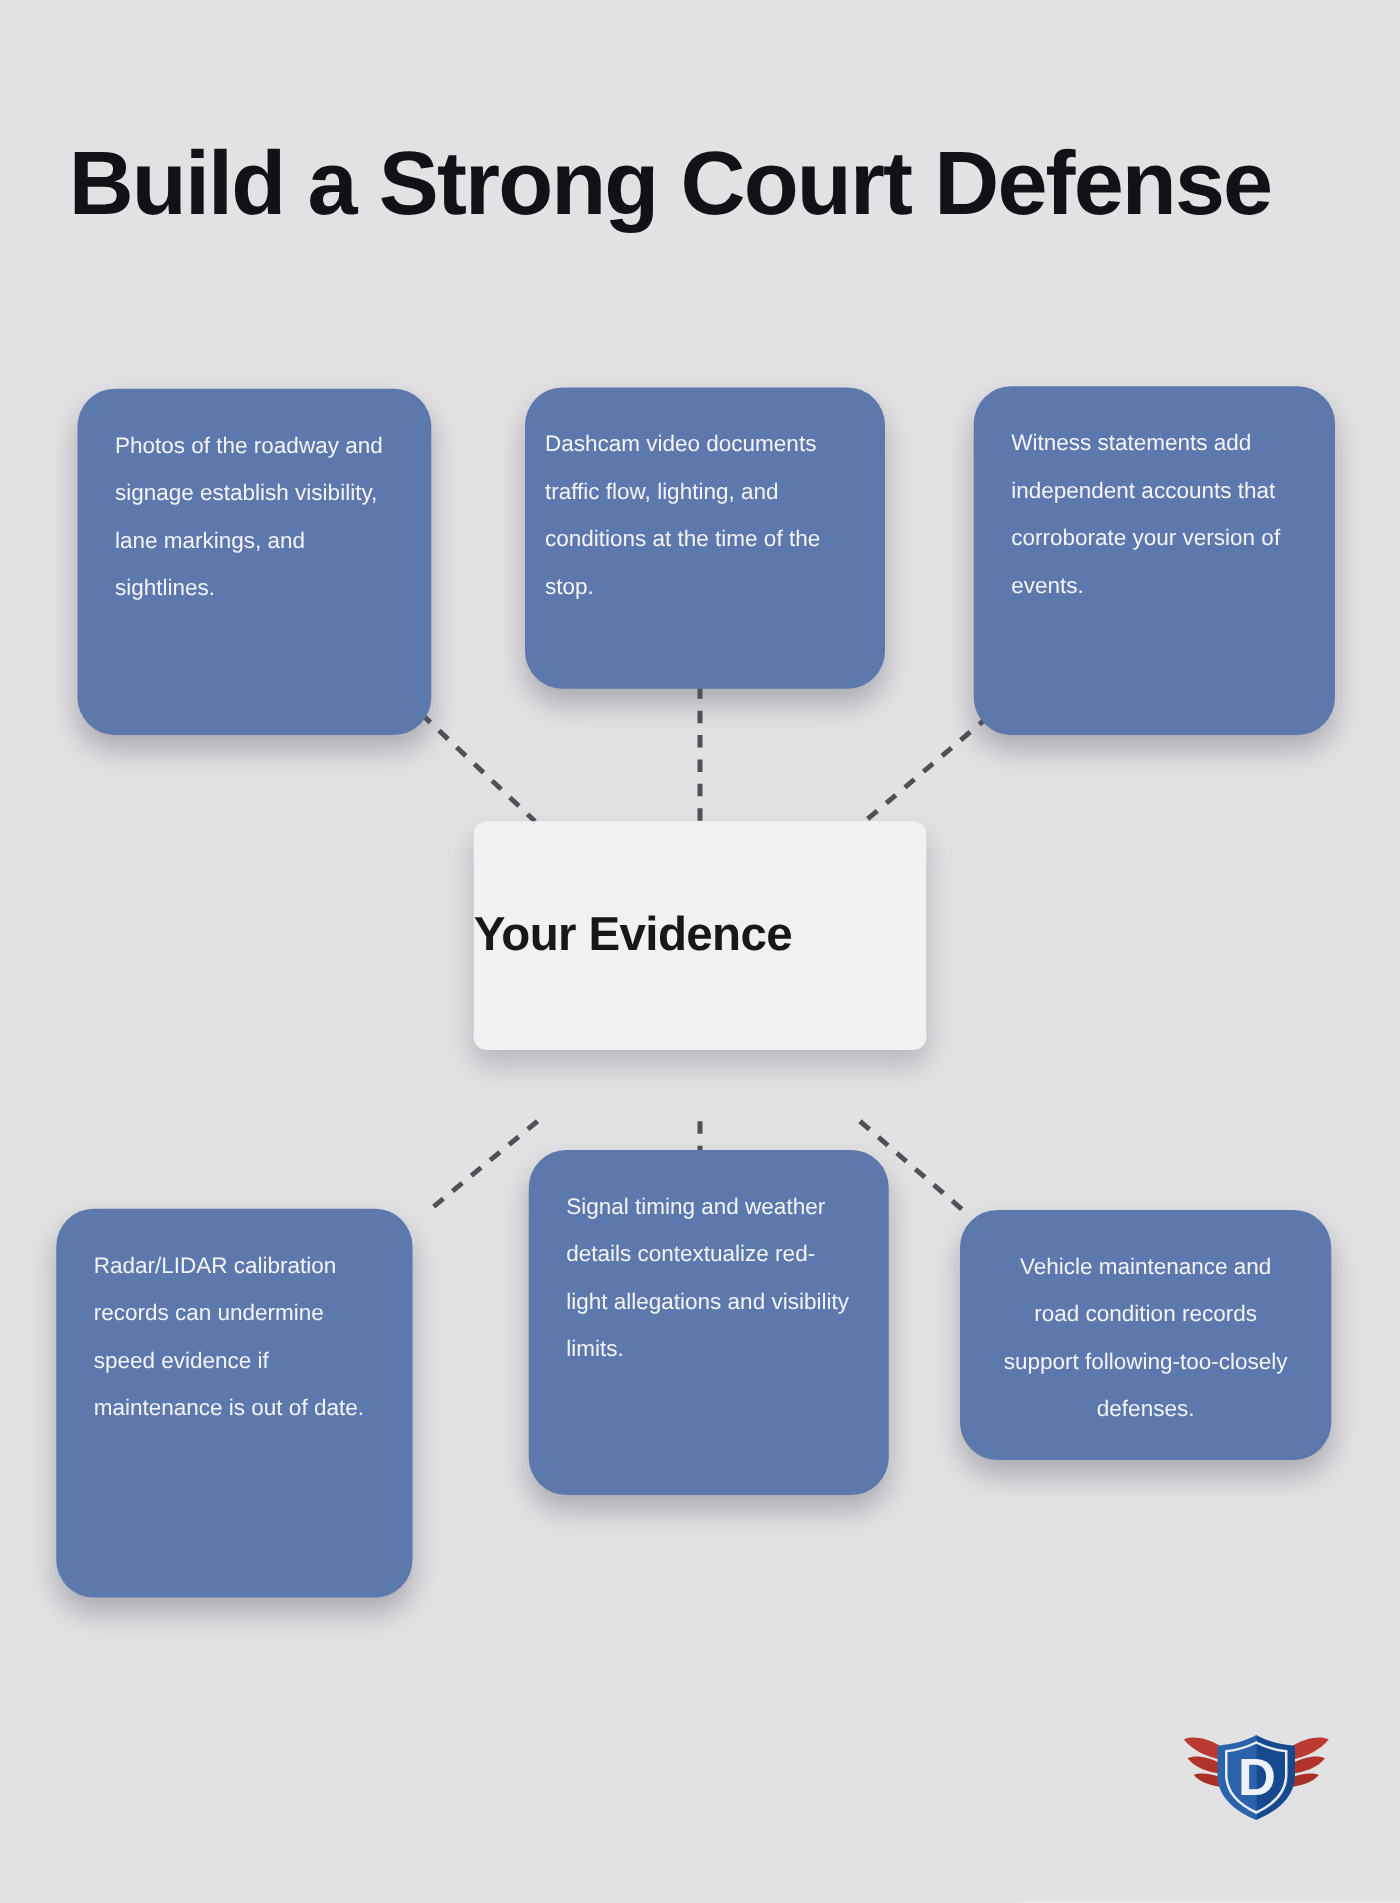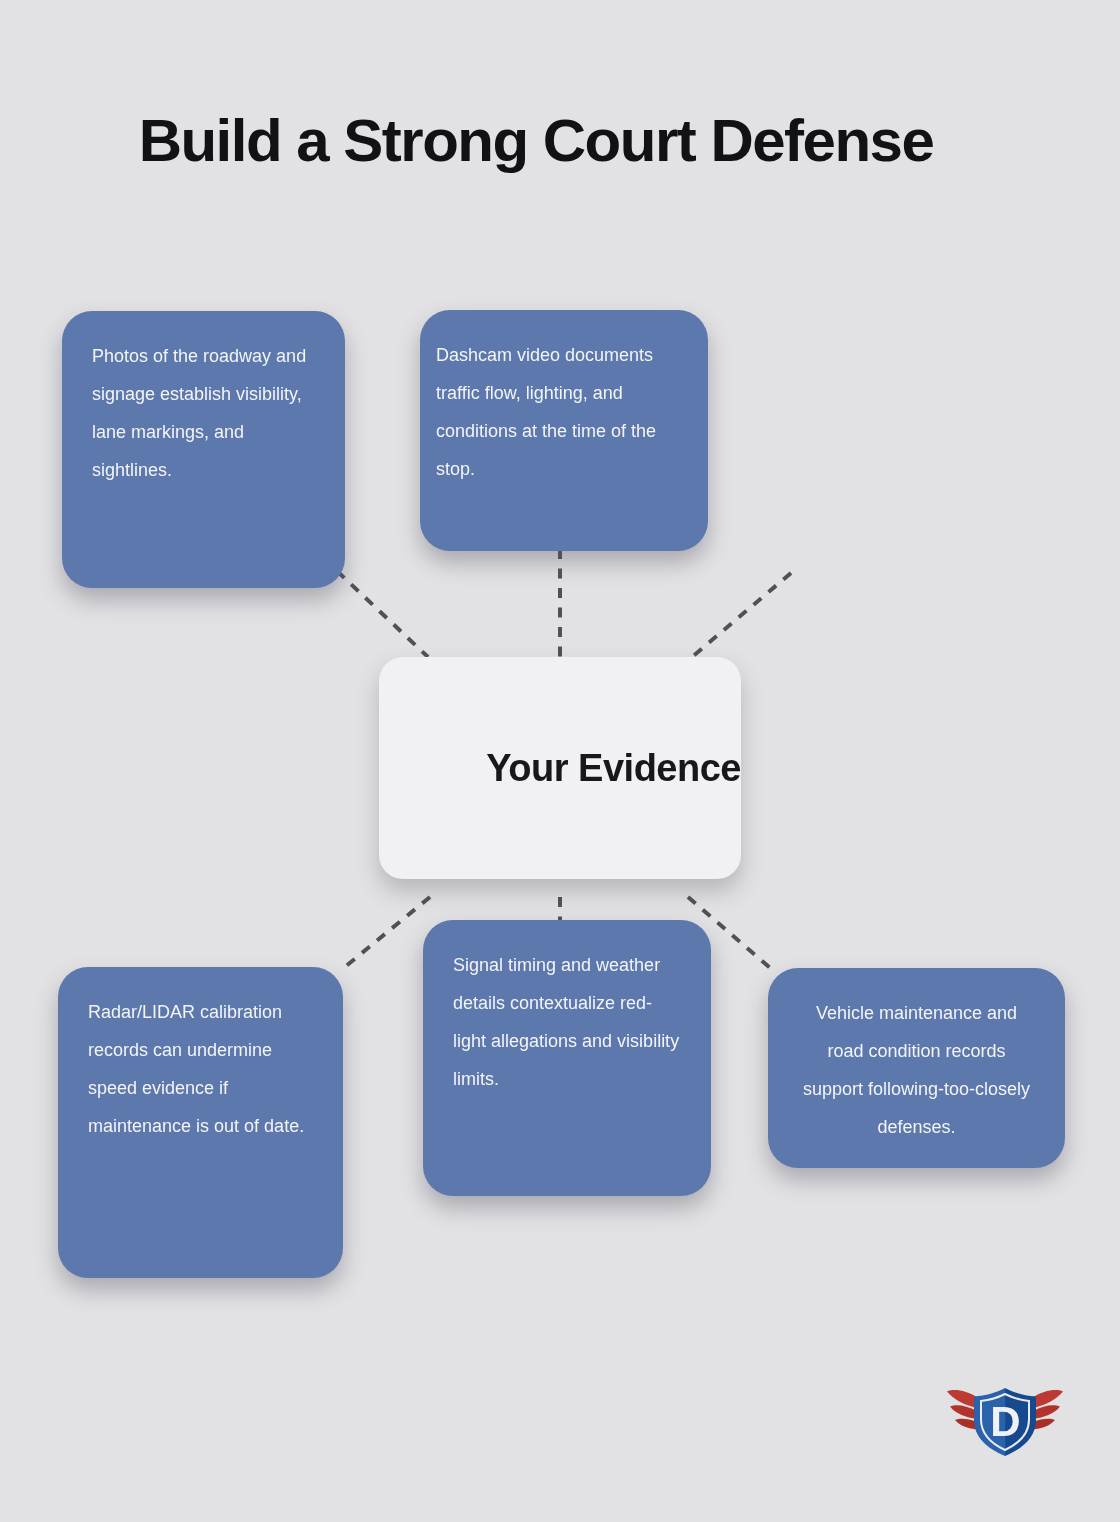--- a/index.html
+++ b/index.html
@@ -20,21 +20,21 @@
     position:relative;
     width:1120px;height:1522px;
     background:var(--page-bg);
     overflow:hidden;
     font-family:"Liberation Sans", sans-serif;
   }
   .title{
     position:absolute;
     left:0;top:106px;width:1072px;
     text-align:center;
-    font-size:60px;
+    font-size:72px;
     font-weight:bold;
     letter-spacing:-1.5px;
     color:var(--title-text);
   }
   .connectors{
     position:absolute;left:0;top:0;width:1120px;height:1522px;
     pointer-events:none;
   }
   .connectors line{
     stroke:var(--dash);
@@ -49,30 +49,30 @@
     border-radius:30px;
     padding:26px 30px 24px 30px;
     font-size:18px;
     line-height:38px;
     box-sizing:border-box;
     box-shadow:0 12px 22px rgba(80,80,95,0.38);
   }
   .n1{left:62px;  top:311px; width:283px; height:277px;}
   .n2{left:420px; top:310px; width:288px; height:241px;padding-left:16px;}
   .n3{left:779px; top:309px; width:289px; height:279px; padding-right:40px;}
-  .n4{left:58px;  top:967px; width:285px; height:311px; padding-right:34px;}
+  .n4{left:45px;  top:967px; width:285px; height:311px; padding-right:34px;}
   .n5{left:423px; top:920px; width:288px; height:276px;}
   .n6{left:768px; top:968px; width:297px; height:200px;text-align:center;}
   .center-node{
     position:absolute;
-    left:379px; top:657px; width:362px; height:222px;
+    left:379px; top:657px; width:362px; height:183px;
     background:var(--center-bg);
-    border-radius:24px;
+    border-radius:10px;
     box-shadow:0 12px 22px rgba(80,80,95,0.30);
-    display:flex;align-items:center;justify-content:flex-end;
+    display:flex;align-items:center;justify-content:flex-start;
   }
   .center-node .label{
     font-size:38px;
     font-weight:bold;
     color:var(--center-text);
     letter-spacing:-0.5px;
   }
   .logo{
     position:absolute;
     left:944px; top:1386px; width:122px; height:72px;
@@ -89,20 +89,21 @@
     <line x1="337" y1="571" x2="428" y2="657"></line>
     <line x1="560" y1="549" x2="560" y2="657"></line>
     <line x1="791" y1="573" x2="692" y2="657"></line>
     <line x1="430" y1="897" x2="340" y2="971"></line>
     <line x1="560" y1="897" x2="560" y2="969"></line>
     <line x1="688" y1="897" x2="776" y2="973"></line>
   </svg>
 
   <div class="node n1">Photos of the roadway and signage establish visibility, lane markings, and sightlines.</div>
   <div class="node n2">Dashcam video documents traffic flow, lighting, and conditions at the time of the stop.</div>
+  <div class="node n3">Witness statements add independent accounts that corroborate your version of events.</div>
   <div class="node n4">Radar/LIDAR calibration records can undermine speed evidence if maintenance is out of date.</div>
   <div class="node n5">Signal timing and weather details contextualize red-light allegations and visibility limits.</div>
   <div class="node n6">Vehicle maintenance and road condition records support following-too-closely defenses.</div>
 
   <div class="center-node">
     <span class="label">Your Evidence</span>
   </div>
 
   <svg class="logo" viewBox="0 0 122 72" xmlns="http://www.w3.org/2000/svg">
     <defs>

